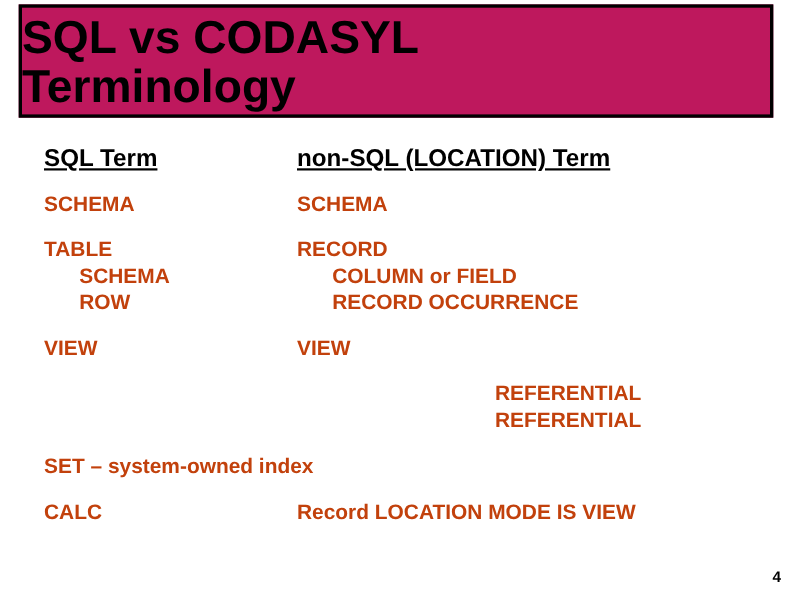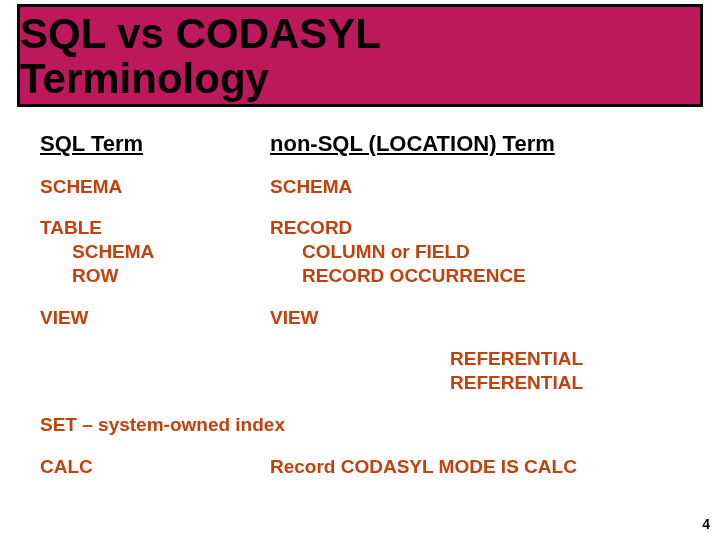--- a/index.html
+++ b/index.html
@@ -118,20 +118,20 @@
       <div class="row">
         <div class="col-right term">
           <div>SET – system-owned index</div>
         </div>
       </div>
       <div class="row">
         <div class="col-left term">
           <div>CALC</div>
         </div>
         <div class="col-right term">
-          <div>Record CODASYL MODE IS CALC</div>
+          <div>Record LOCATION MODE IS VIEW</div>
         </div>
       </div>
     </div>
 
 </div>
 
 <div class="page-num">4</div>
 
 </body></html>

